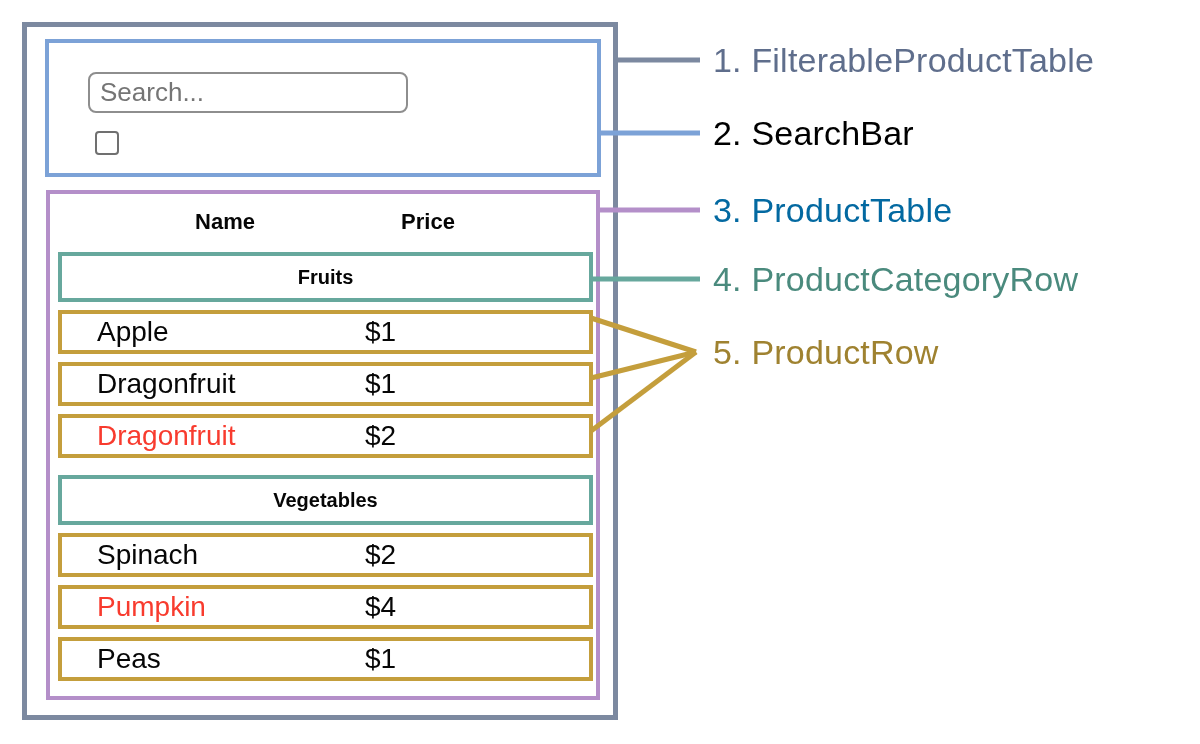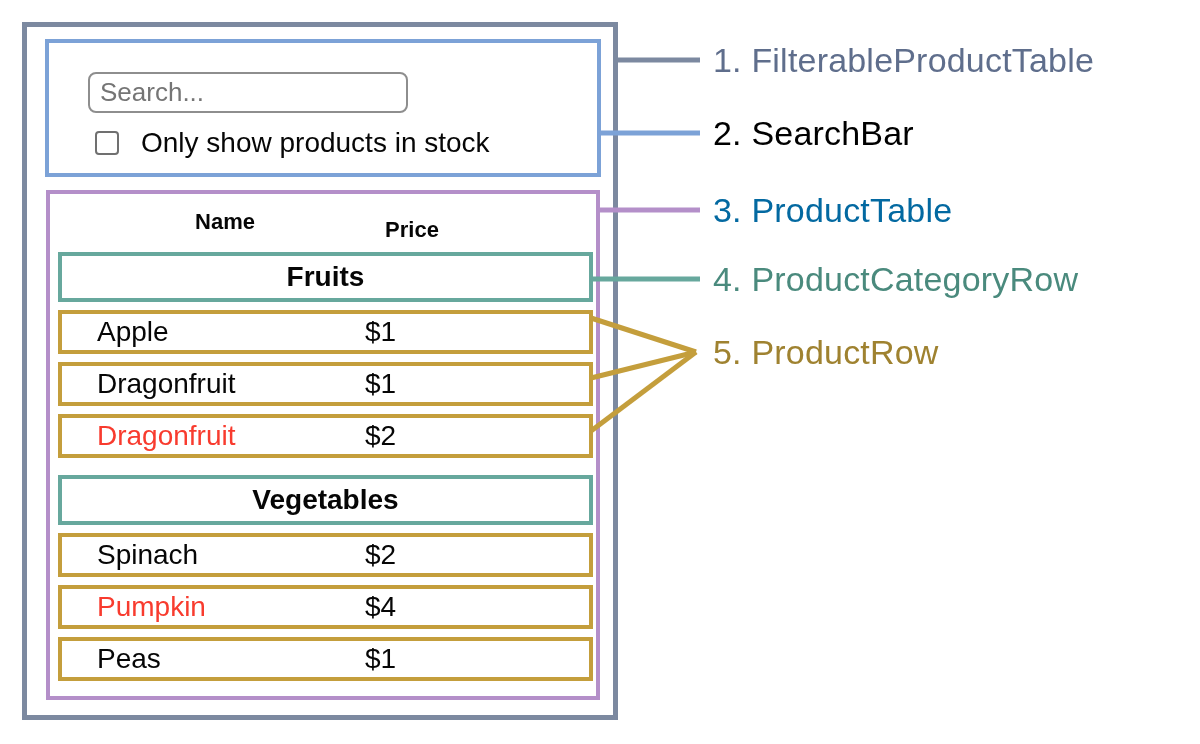--- a/index.html
+++ b/index.html
@@ -34,29 +34,29 @@
     font-size: 28px; line-height: 28px; color: #060606; white-space: nowrap;
   }
 
   .table-box {
     position: absolute; left: 46px; top: 190px; width: 554px; height: 510px;
     border: 4px solid #B48FC9; background: #ffffff; padding-top: 12px;
   }
   .header-row { position: relative; height: 32px; margin-bottom: 14px; }
   .header-cell { position: absolute; top: 0; font-size: 22px; line-height: 32px; font-weight: bold; color: #060606; text-align: center; }
   .header-cell.name { left: 110px; width: 130px; }
-  .header-cell.price { left: 292px; width: 140px; margin-top: 8px; }
+  .header-cell.price { left: 308px; width: 140px; }
 
   .rows { display: flex; flex-direction: column; gap: 8px; margin-left: 8px; width: 535px; }
   .category-row {
     height: 50px; border: 4px solid #67A89D; background: #fff;
     display: flex; align-items: center; justify-content: center;
   }
   .category-row:not(:first-child) { margin-top: 9px; }
-  .category-label { font-size: 28px; font-weight: bold; color: #060606; }
+  .category-label { font-size: 20px; font-weight: bold; color: #060606; }
   .product-row {
     height: 44px; border: 4px solid #C49E3C; background: #fff;
     display: flex; align-items: center; padding-left: 35px;
   }
   .cell-name { width: 268px; font-size: 28px; color: #060606; }
   .cell-name.oos { color: #F83B2E; }
   .cell-price { font-size: 28px; color: #060606; }
 
   
   .connectors { position: absolute; left: 0; top: 0; width: 1200px; height: 744px; pointer-events: none; }
@@ -70,21 +70,20 @@
 </head>
 <body>
 
 <div class="canvas">
 
   <div class="outer-box"></div>
 
   <div class="search-box">
     <input class="search-input" type="text" placeholder="Search..." style="">
     <input class="stock-checkbox" type="checkbox" style="">
-    <label class="stock-label">Only show products in stock</label>
   </div>
 
   <div class="table-box">
     <div class="header-row">
       <span class="header-cell name">Name</span>
       <span class="header-cell price">Price</span>
     </div>
     <div class="rows" id="rows">
         <div class="category-row">
           <span class="category-label">Fruits</span>

